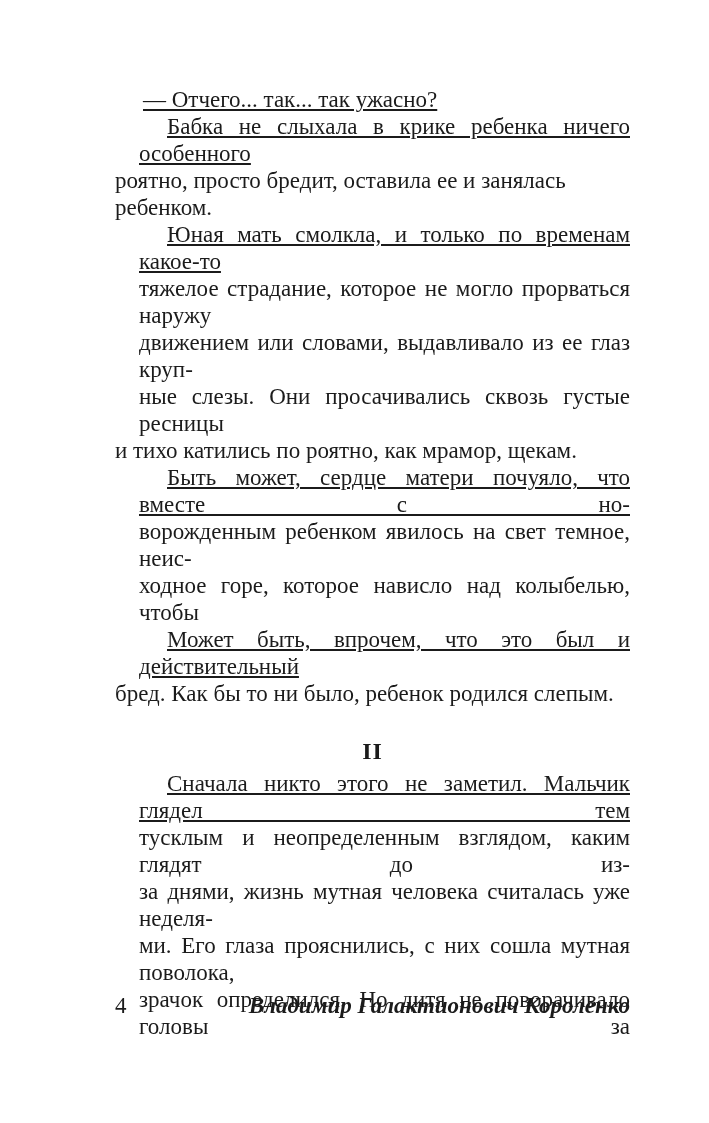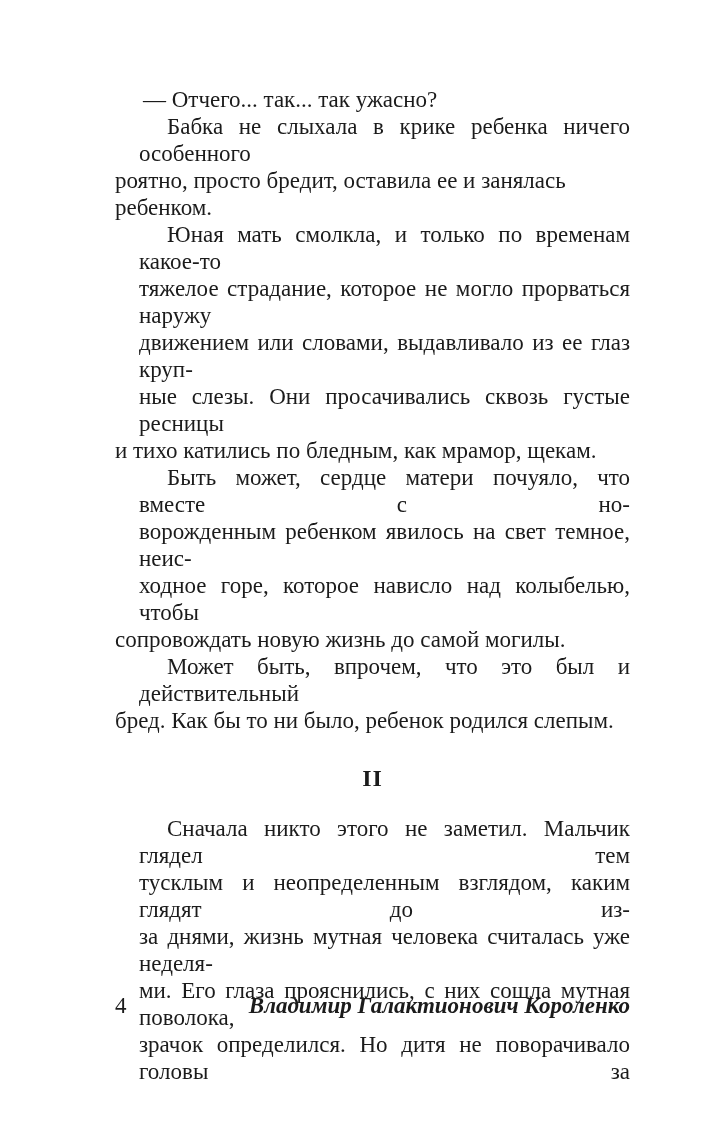--- a/index.html
+++ b/index.html
@@ -31,28 +31,29 @@
   .line {
     text-align: left;
   }
   .line.just {
     text-align: justify;
     text-align-last: justify;
     margin-left: 24px;
   }
   .line.first {
     text-indent: 28px;
+    text-decoration: underline;
   }
   .chapter {
     font-size: 24px;
     font-weight: bold;
     text-align: center;
     line-height: 27px;
     letter-spacing: 1px;
-    margin: 31px 0 23px 0;
+    margin: 31px 0 5px 0;
   }
   .footer {
     position: absolute;
     left: 115px;
     width: 515px;
     top: 992px;
     display: flex;
     justify-content: space-between;
     align-items: baseline;
     font-size: 23px;
@@ -74,27 +75,26 @@
         </div>
         <div class="para">
           <div class="line first just">Бабка не слыхала в крике ребенка ничего особенного</div>
           <div class="line">роятно, просто бредит, оставила ее и занялась ребенком.</div>
         </div>
         <div class="para">
           <div class="line first just">Юная мать смолкла, и только по временам какое-то</div>
           <div class="line just">тяжелое страдание, которое не могло прорваться наружу</div>
           <div class="line just">движением или словами, выдавливало из ее глаз круп-</div>
           <div class="line just">ные слезы. Они просачивались сквозь густые ресницы</div>
-          <div class="line">и тихо катились по бледным, как мрамор, щекам.</div>
+          <div class="line">и тихо катились по роятно, как мрамор, щекам.</div>
         </div>
         <div class="para">
           <div class="line first just">Быть может, сердце матери почуяло, что вместе с но-</div>
           <div class="line just">ворожденным ребенком явилось на свет темное, неис-</div>
           <div class="line just">ходное горе, которое нависло над колыбелью, чтобы</div>
-          <div class="line">сопровождать новую жизнь до самой могилы.</div>
         </div>
         <div class="para">
           <div class="line first just">Может быть, впрочем, что это был и действительный</div>
           <div class="line">бред. Как бы то ни было, ребенок родился слепым.</div>
         </div>
       </div>
     <div class="chapter">II</div>
     <div id="paras-after">
         <div class="para">
           <div class="line first just">Сначала никто этого не заметил. Мальчик глядел тем</div>

